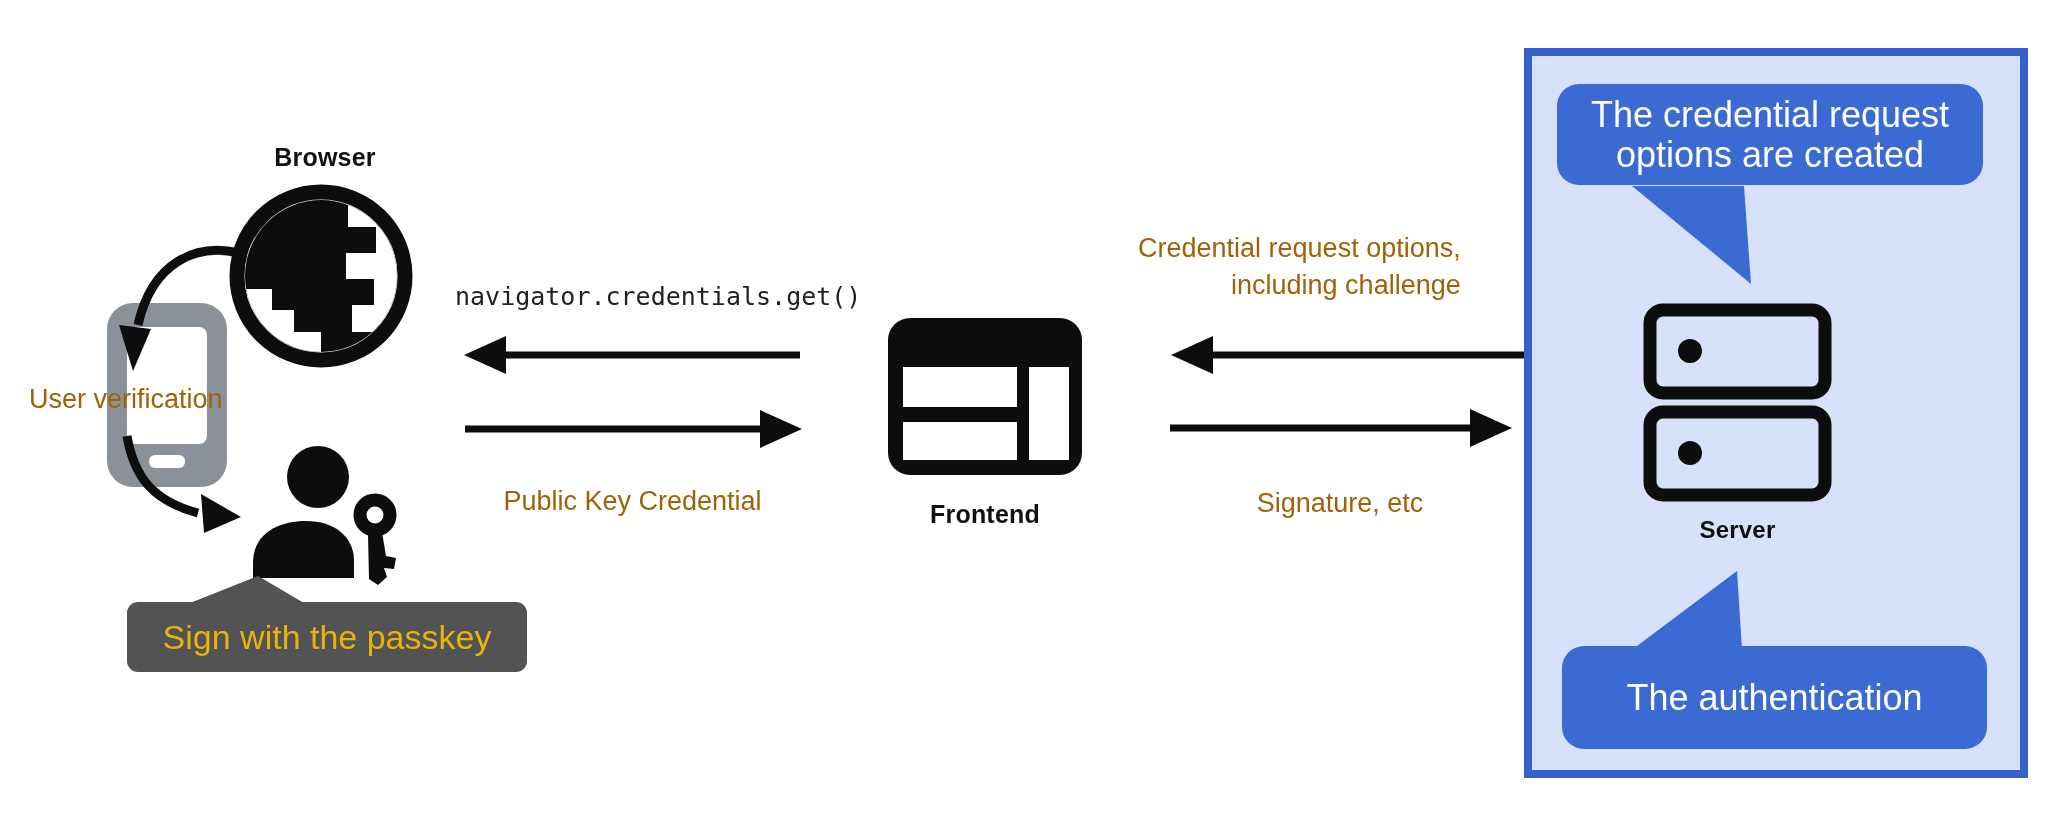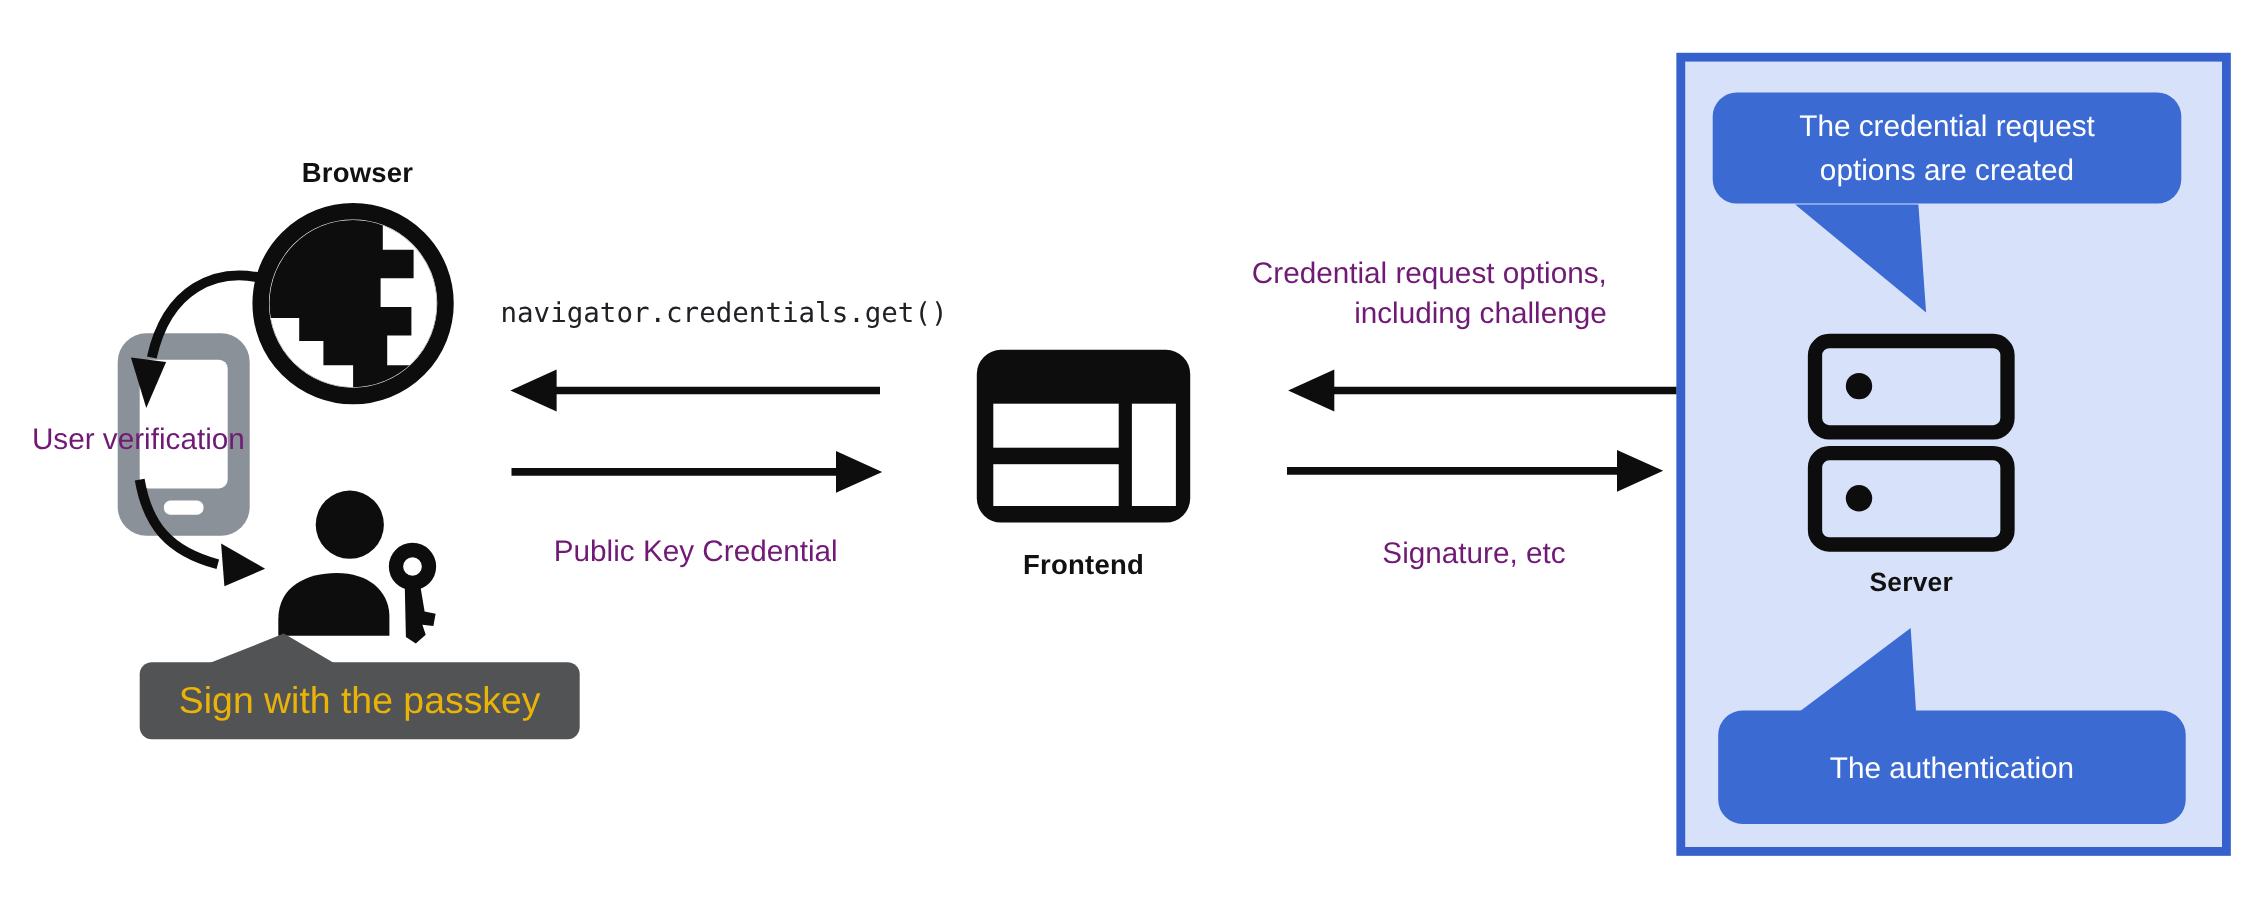--- a/index.html
+++ b/index.html
@@ -10,26 +10,26 @@
   .abs{position:absolute;}
   
   .panel{
     position:absolute;left:1524px;top:48px;width:488px;height:714px;
     background:var(--panel-fill,#d7e2fa);border:8px solid var(--panel-border,#3660cb);
     z-index:1;
   }
   svg.layer{position:absolute;left:0;top:0;z-index:2;}
   .txt{position:absolute;z-index:3;white-space:nowrap;}
   .label-bold{font-weight:700;font-size:25px;color:#111;letter-spacing:.2px;}
-  .body-text{font-size:27px;color:#701a75;}
+  .body-text{font-size:27px;color:#a16207;}
   .code-text{font-family:"DejaVu Sans Mono", monospace;font-size:25px;color:#202124;}
   .center{text-align:center;}
   .bubble{
     position:absolute;z-index:3;background:var(--bubble-blue,#3b6ad3);
-    border-radius:22px;color:#fff;font-size:27px;line-height:40px;
+    border-radius:22px;color:#fff;font-size:36px;line-height:40px;
     display:flex;flex-direction:column;justify-content:center;text-align:center;
   }
   .bubble span{display:block;}
   .tooltip{
     position:absolute;z-index:3;background:var(--tooltip-gray,#525355);
     border-radius:11px;color:#eab308;font-size:34px;line-height:70px;text-align:center;
   }
   
   .ink{fill:#0d0d0d;}
   .white{fill:#ffffff;}
@@ -121,21 +121,21 @@
       <circle cx="40" cy="143" r="12" class="ink"></circle>
     </g>
   </svg>
 
   <div class="txt label-bold center" style="left:230px;top:143px;width:190px;">Browser</div>
 
   <div class="txt body-text" style="left:13px;top:384px;margin-left:16px;">User verification</div>
 
   <div class="tooltip" style="left:127px;top:602px;width:400px;height:70px;">Sign with the passkey</div>
 
-  <div class="txt code-text" style="left:455px;top:270px;">navigator.credentials.get()</div>
+  <div class="txt code-text" style="left:455px;top:282px;">navigator.credentials.get()</div>
 
   <div class="txt body-text center" style="left:465px;top:486px;width:335px;">Public Key Credential</div>
 
   <div class="txt label-bold center" style="left:888px;top:500px;width:194px;">Frontend</div>
 
   <div class="txt body-text" style="left:1138px;top:230px;line-height:37px;">
     <span style="display:block;">Credential request options,</span>
     <span style="display:block;text-align:right;">including challenge</span>
   </div>
 

